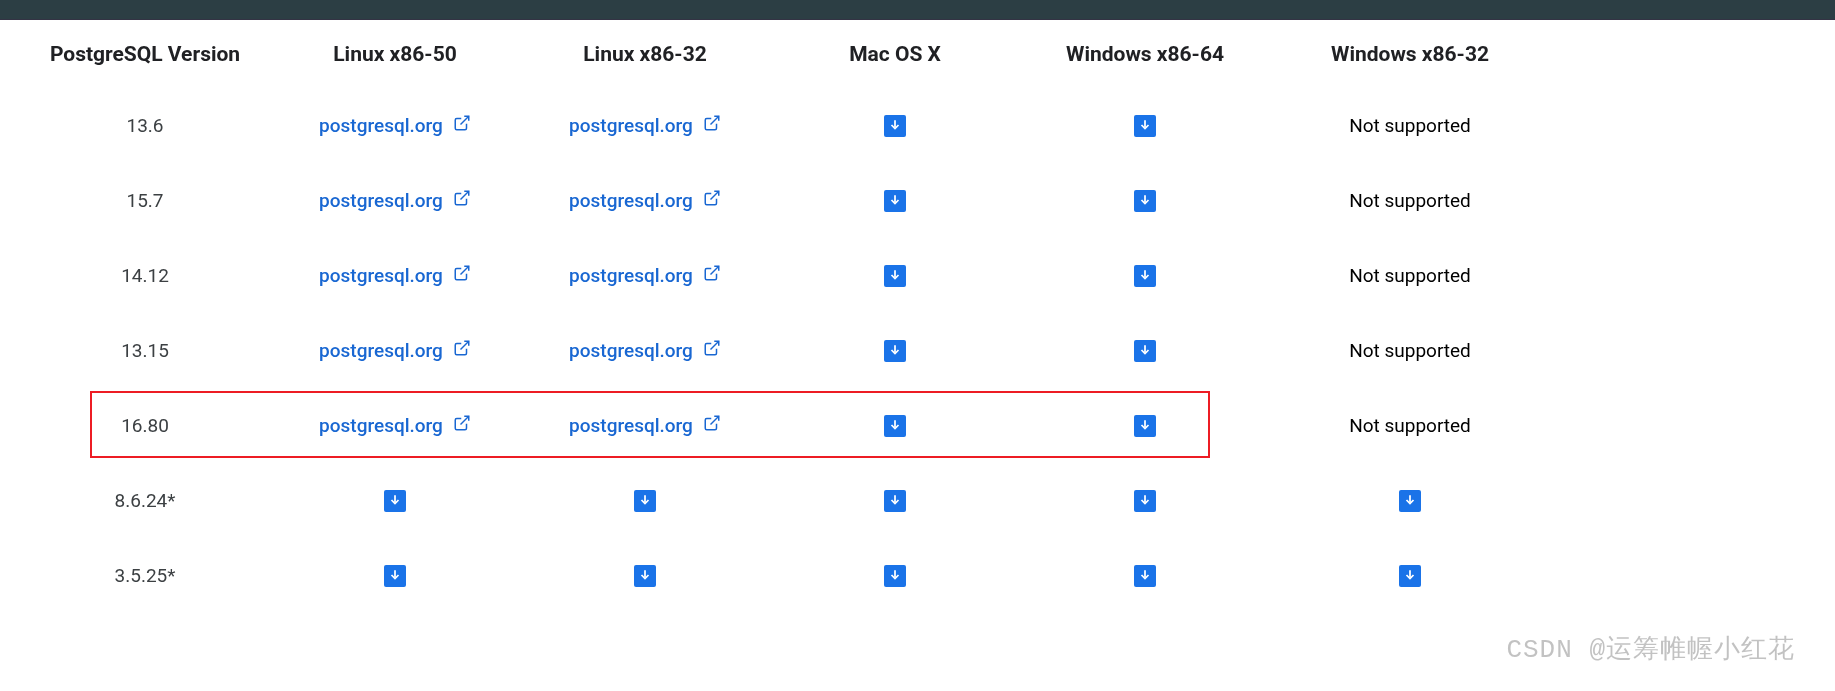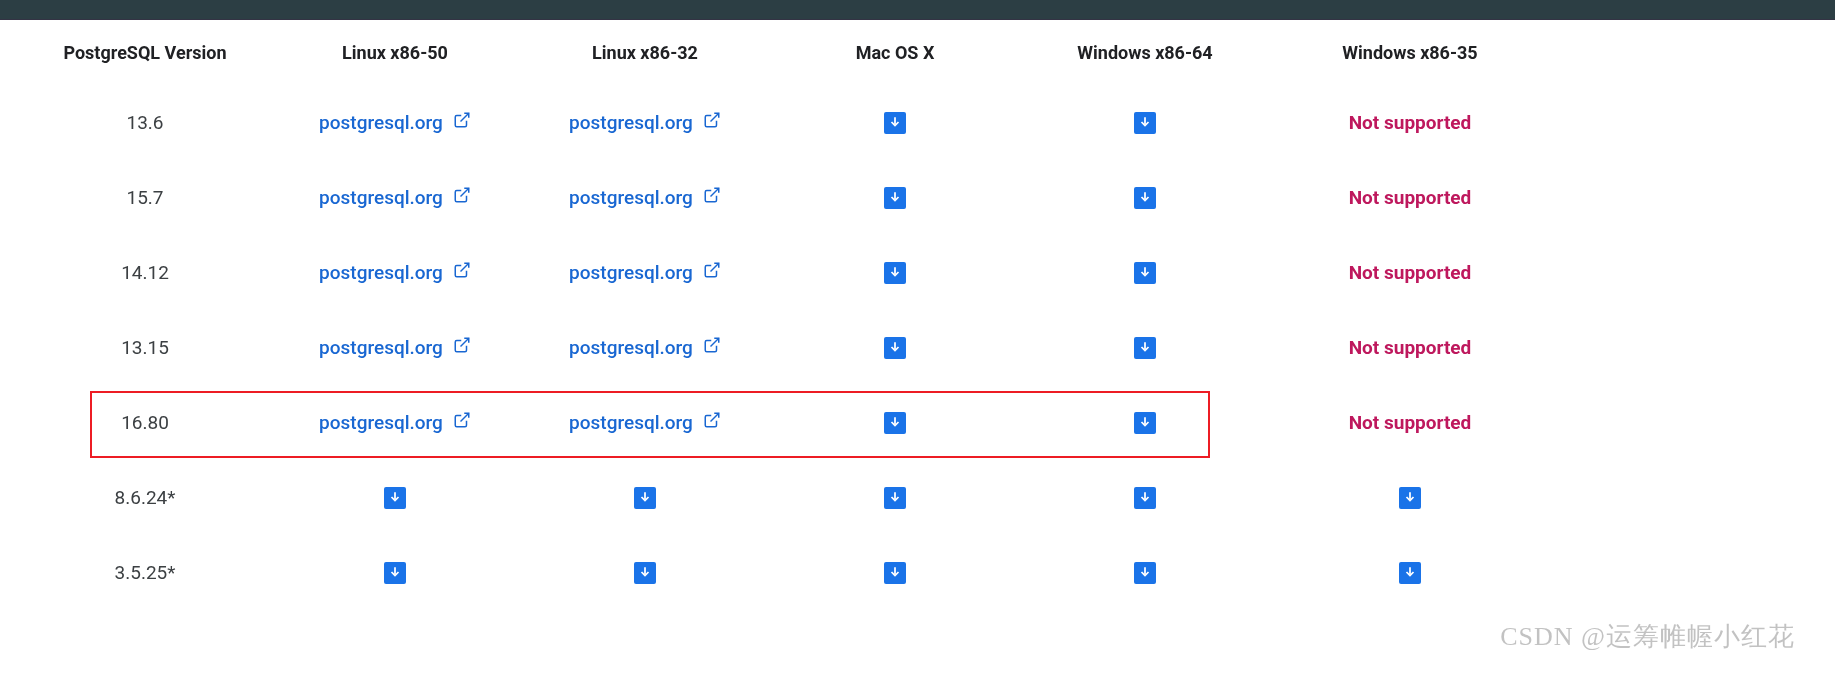--- a/index.html
+++ b/index.html
@@ -26,21 +26,21 @@
   }
   th, td {
     text-align: center;
     vertical-align: middle;
     font-size: 19px;
   }
   th {
     font-weight: 700;
     color: #202124;
     padding: 22px 8px 22px 8px;
-    font-size: 18px;
+    font-size: 21px;
   }
   td {
     padding: 26px 8px;
     font-weight: 400;
     color: #3c4043;
   }
   .link {
     color: #1967d2;
     font-weight: 500;
     display: inline-flex;
@@ -53,34 +53,34 @@
   .dl-btn {
     display: inline-flex;
     width: 22px; height: 22px;
     background: #1a73e8;
     border-radius: 2px;
     align-items: center;
     justify-content: center;
     cursor: pointer;
   }
   .dl-btn svg { width: 14px; height: 14px; }
-  .ns { color: #be185d; font-weight: bold; }
+  .ns { color: #000000; }
   .hl-box {
     position: absolute;
     border: 2px solid #ed1c24;
     pointer-events: none;
   }
   .table-area { position: relative; }
   .watermark {
     position: fixed;
     right: 40px;
-    bottom: 37px;
+    bottom: 25px;
     font-size: 26px;
     color: rgba(120,120,120,0.45);
-    font-family: Liberation Serif, serif;
+    font-family: Liberation Mono, monospace;
     letter-spacing: 1px;
     pointer-events: none;
   }
   col.c1 { width: 250px; }
   col.c2 { width: 250px; }
   col.c3 { width: 250px; }
   col.c4 { width: 250px; }
   col.c5 { width: 250px; }
   col.c6 { width: 280px; }
 </style>
@@ -99,21 +99,21 @@
         <col class="c5">
         <col class="c6">
     </colgroup>
     <thead>
       <tr>
         <th>PostgreSQL Version</th>
         <th>Linux x86-50</th>
         <th>Linux x86-32</th>
         <th>Mac OS X</th>
         <th>Windows x86-64</th>
-        <th>Windows x86-35</th>
+        <th>Windows x86-32</th>
       </tr>
     </thead>
     <tbody id="tbody">
         <tr>
           <td>13.6</td>
           <td><span class="link">
               <span>postgresql.org</span>
               <span><svg viewBox="0 0 24 24" fill="none" stroke="#1967d2" stroke-width="2">
                   <path d="M15 3h6v6"></path>
                   <path d="M10 14L21 3"></path>

